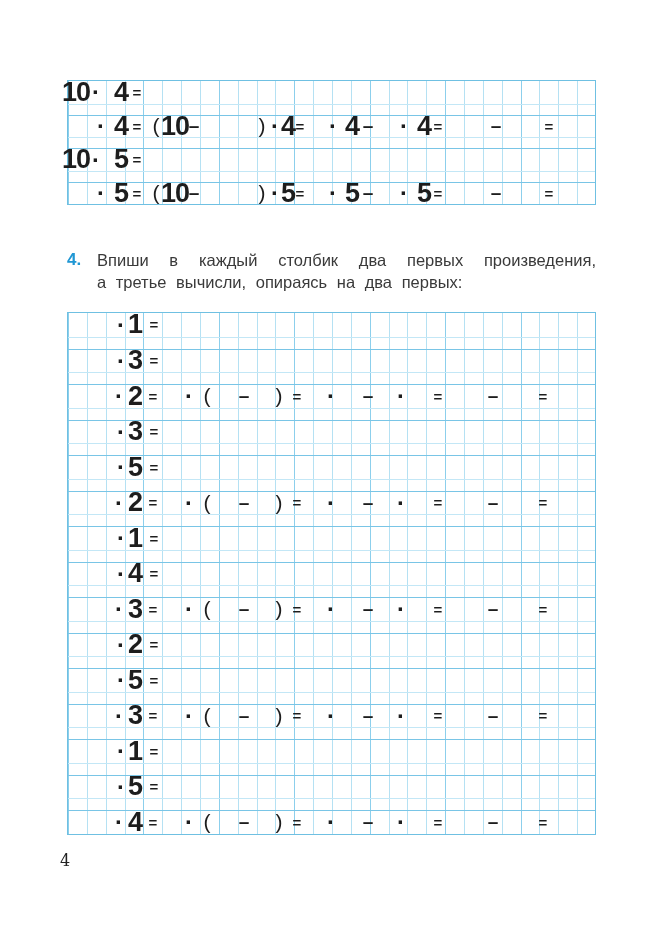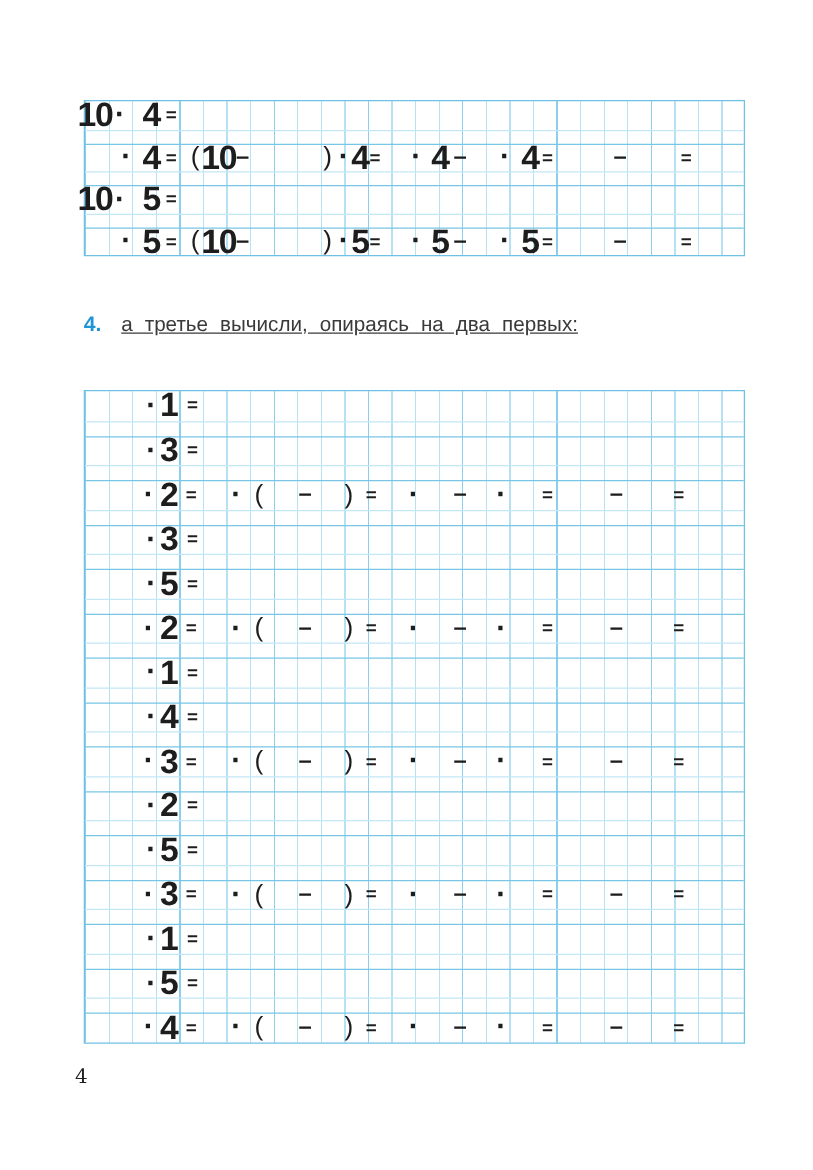--- a/index.html
+++ b/index.html
@@ -49,21 +49,21 @@
     position:absolute; left:67px; top:249px; width:529px;
     display:flex;
   }
   .task-num {
     width:30px; flex:0 0 30px;
     color:var(--accent,#2097d4);
     font-weight:bold; font-size:17px; line-height:22px;
   }
   .task-lines { flex:1; font-size:16.5px; line-height:22px; color:#3a3a3a; }
   .task-line-1 { text-align:justify; text-align-last:justify; }
-  .task-line-2 { word-spacing:5px;text-decoration:underline; }
+  .task-line-2 { word-spacing:5px; }
   
   .page-num {
     position:absolute; left:60px; top:851px;
     font-family:"DejaVu Serif", serif;
     font-size:16px; color:#222222;
   }
 </style>
 </head>
 <body>
 
@@ -123,20 +123,21 @@
         <span class="tok k-num" style="left: 356px;">5</span>
         <span class="tok k-eq" style="left: 370px;">=</span>
         <span class="tok k-minus" style="left: 428px;">–</span>
         <span class="tok k-eq" style="left: 481px;">=</span>
       </div>
     </div>
 
   <div class="task">
     <span class="task-num">4.</span>
     <div class="task-lines">
+      <div class="task-line-1">Впиши в каждый столбик два первых произведения,</div>
       <div class="task-line-2">а третье вычисли, опираясь на два первых:</div>
     </div>
   </div>
 
   <div class="grid" id="main-grid">
       <div class="row tall" style="height: 23.5px;">
         <span class="tok k-dot" style="left: 53px;">·</span>
         <span class="tok k-num" style="left: 67px;">1</span>
         <span class="tok k-eq" style="left: 86px;">=</span>
       </div>

